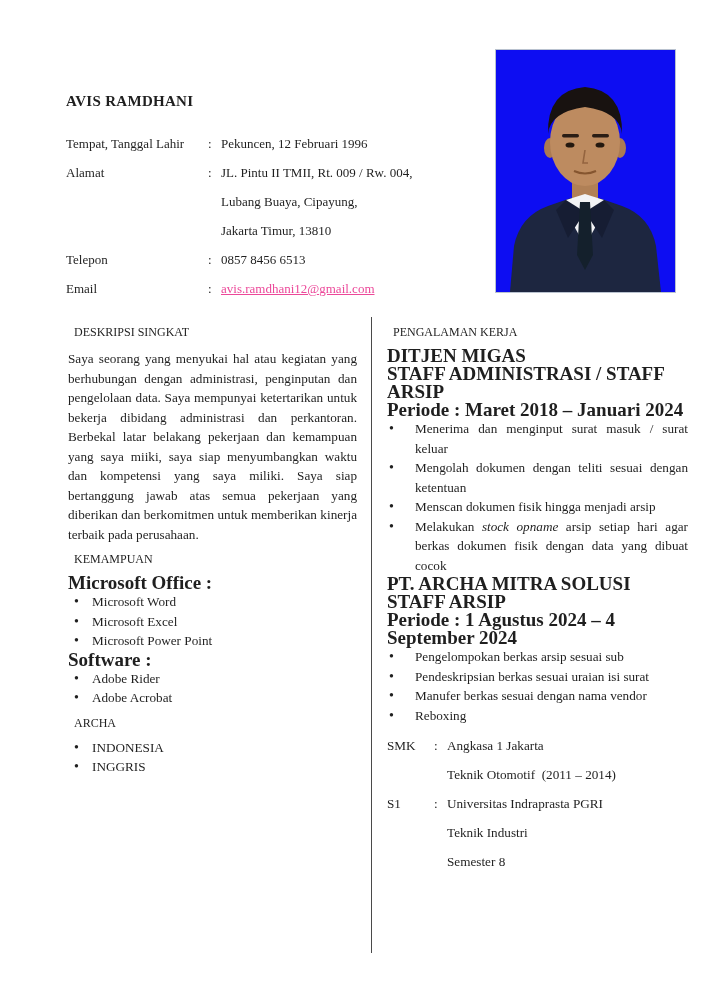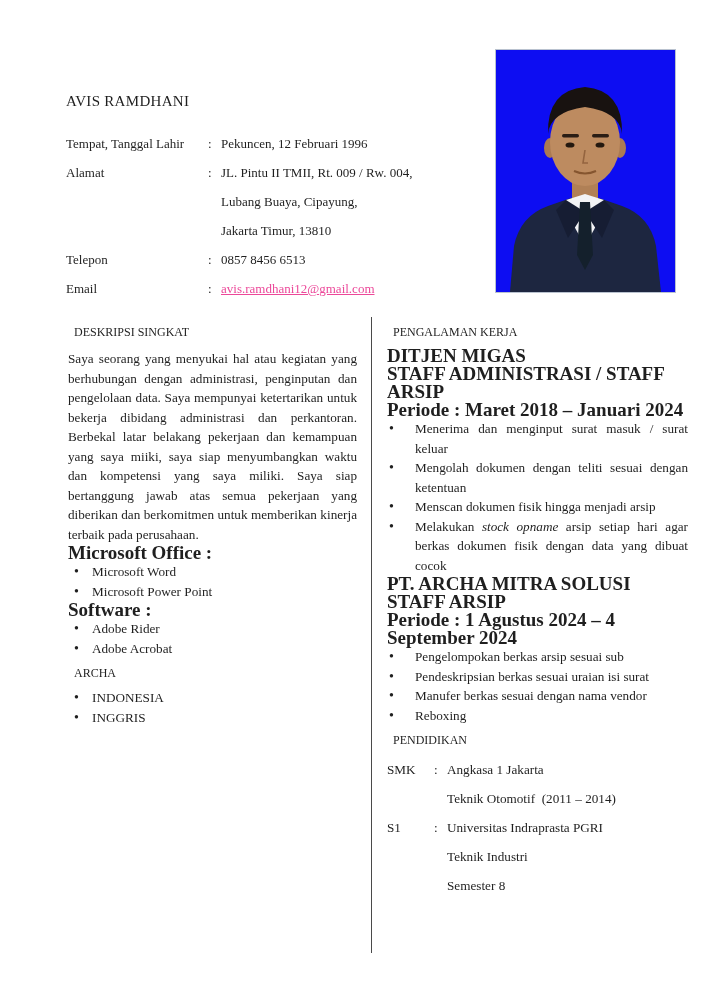--- a/index.html
+++ b/index.html
@@ -9,21 +9,21 @@
     margin:0 auto;
     background:#ffffff;
     font-family:"Liberation Serif","DejaVu Serif",serif;
     color:#1f1f1f;
     overflow:hidden;
   }
 
   
   .name {
     position:absolute; left:66px; top:93px;
-    font-size:15px; font-weight:normal; letter-spacing:.3px;
+    font-size:15px; font-weight:bold; letter-spacing:.3px;
   }
   .header-fields { position:absolute; left:66px; top:129px; width:370px; font-size:13px; }
   .hrow { display:flex; align-items:flex-start; }
   .hrow, .hrow div, .hrow span, .hrow a { line-height:29px; }
   .hlabel { width:142px; flex:0 0 142px; }
   .hsep   { width:13px;  flex:0 0 13px; }
   .hval   { flex:1; }
   .email-link { color:#ec4899; text-decoration:underline; cursor:pointer; }
 
   
@@ -155,24 +155,26 @@
       <path d="M84,152 L94,152 L97,205 L89,220 L81,205 Z" fill="#14202c"></path>
     </svg>
   </div>
 
   <div class="divider"></div>
 
   <div class="col col-left">
     <h2 class="sec">DESKRIPSI SINGKAT</h2>
     <div class="profile-body">Saya seorang yang menyukai hal atau kegiatan yang berhubungan dengan administrasi, penginputan dan pengelolaan data. Saya mempunyai ketertarikan untuk bekerja dibidang administrasi dan perkantoran. Berbekal latar belakang pekerjaan dan kemampuan yang saya miiki, saya siap menyumbangkan waktu dan kompetensi yang saya miliki. Saya siap bertanggung jawab atas semua pekerjaan yang diberikan dan berkomitmen untuk memberikan kinerja terbaik pada perusahaan.</div>
 
+    <h2 class="sec mt-skills">KEMAMPUAN</h2>
 
     <h3 class="sub mt-group">Microsoft Office :</h3>
     <ul class="blist mt-grouplist">
       <li>Microsoft Word</li>
+      <li>Microsoft Excel</li>
       <li>Microsoft Power Point</li>
     </ul>
 
     <h3 class="sub mt-software">Software :</h3>
     <ul class="blist mt-swlist">
       <li>Adobe Rider</li>
       <li>Adobe Acrobat</li>
     </ul>
 
     <h2 class="sec mt-lang">ARCHA</h2>
@@ -198,21 +200,20 @@
     <h3 class="sub mt-company2">PT. ARCHA MITRA SOLUSI</h3>
     <h3 class="sub mt-position">STAFF ARSIP</h3>
     <h3 class="sub mt-period">Periode : 1 Agustus 2024 – 4 September 2024</h3>
     <ul class="blist mt-bullets2">
       <li>Pengelompokan berkas arsip sesuai sub</li>
       <li>Pendeskripsian berkas sesuai uraian isi surat</li>
       <li>Manufer berkas sesuai dengan nama vendor</li>
       <li>Reboxing</li>
     </ul>
 
-    <h2 class="sec mt-edu">PENDIDIKAN</h2>
     <div class="mt-edulist">
       <div class="edu-entry">
         <span class="edu-level">SMK</span>
         <span class="edu-sep">:</span>
         <span class="edu-line">Angkasa 1 Jakarta</span>
       </div>
       <div class="edu-cont">Teknik Otomotif  (2011 – 2014)</div>
 
       <div class="edu-entry">
         <span class="edu-level">S1</span>

